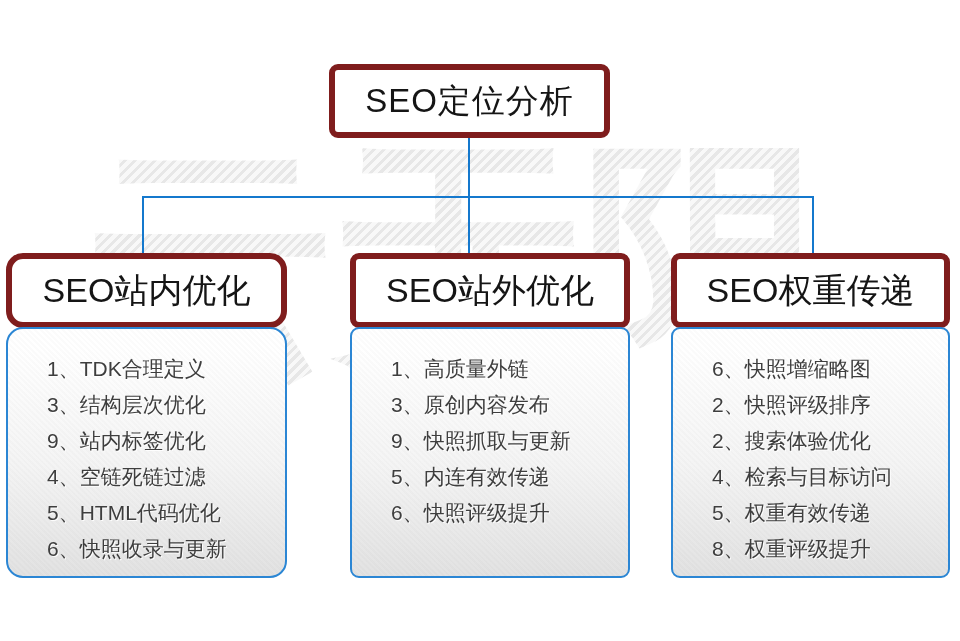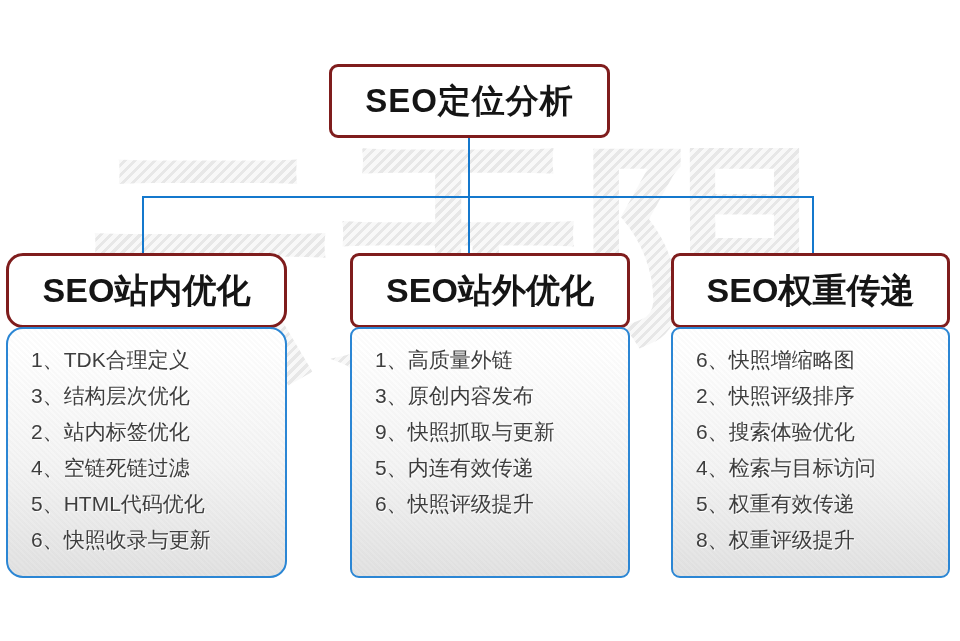--- a/index.html
+++ b/index.html
@@ -35,27 +35,26 @@
   .line.h{height:2px;}
   #line-root-drop{left:468px;top:137px;height:118px;}
   #line-rail{left:142px;top:196px;width:672px;}
   #line-left-drop{left:142px;top:196px;height:58px;}
   #line-right-drop{left:812px;top:196px;height:58px;}
 
   
   .node{
     position:absolute;
     background:#ffffff;
-    border:3px solid #7f1d1d;
+    border:6px solid #7f1d1d;
     border-radius:9px;
     display:flex;align-items:center;justify-content:center;
     z-index:2;
     box-sizing:border-box;
     color:#151515;
-    font-weight:bold;
   }
   #root-node{
     left:329px;top:64px;width:281px;height:74px;
     font-size:33px;letter-spacing:1px;
   }
   .col-header{
     top:253px;height:75px;
     font-size:34px;letter-spacing:0px;
   }
   .col-panel{
@@ -68,22 +67,22 @@
       repeating-linear-gradient(45deg,rgba(0,0,0,0.015) 0 2px,rgba(255,255,255,0) 2px 4px),
       linear-gradient(180deg,#ffffff 8%,#f4f4f4 55%,#e2e2e2 100%);
     z-index:2;
   }
   .col-left  .col-header,.col-left  .col-panel{left:6px;width:281px;border-radius:17px;}
   .col-mid   .col-header,.col-mid   .col-panel{left:350px;width:280px;}
   .col-right .col-header,.col-right .col-panel{left:671px;width:279px;}
 
   .item-list{
     list-style:none;
-    margin:0;
-    padding:13px 8px 0 23px;
+    margin:16px;
+    padding:6px 8px 0 23px;
   }
   .item-list li{
     font-size:21px;
     line-height:36px;
     color:#3e3e3e;
     text-shadow:1px 1px 0 rgba(255,255,255,0.9);
     white-space:nowrap;
   }
 </style>
 </head>
@@ -103,21 +102,21 @@
   </div>
 
   <div class="col-left">
     <div class="node col-header">
       <span>SEO站内优化</span>
     </div>
     <div class="col-panel">
       <ul class="item-list">
         <li>1、TDK合理定义</li>
         <li>3、结构层次优化</li>
-        <li>2、站内标签优化</li>
+        <li>9、站内标签优化</li>
         <li>4、空链死链过滤</li>
         <li>5、HTML代码优化</li>
         <li>6、快照收录与更新</li>
       </ul>
     </div>
   </div>
 
   <div class="col-mid">
     <div class="node col-header">
       <span>SEO站外优化</span>
@@ -134,21 +133,21 @@
   </div>
 
   <div class="col-right">
     <div class="node col-header">
       <span>SEO权重传递</span>
     </div>
     <div class="col-panel">
       <ul class="item-list">
         <li>6、快照增缩略图</li>
         <li>2、快照评级排序</li>
-        <li>6、搜索体验优化</li>
+        <li>2、搜索体验优化</li>
         <li>4、检索与目标访问</li>
         <li>5、权重有效传递</li>
         <li>8、权重评级提升</li>
       </ul>
     </div>
   </div>
 
 </div>
 
 </body></html>

